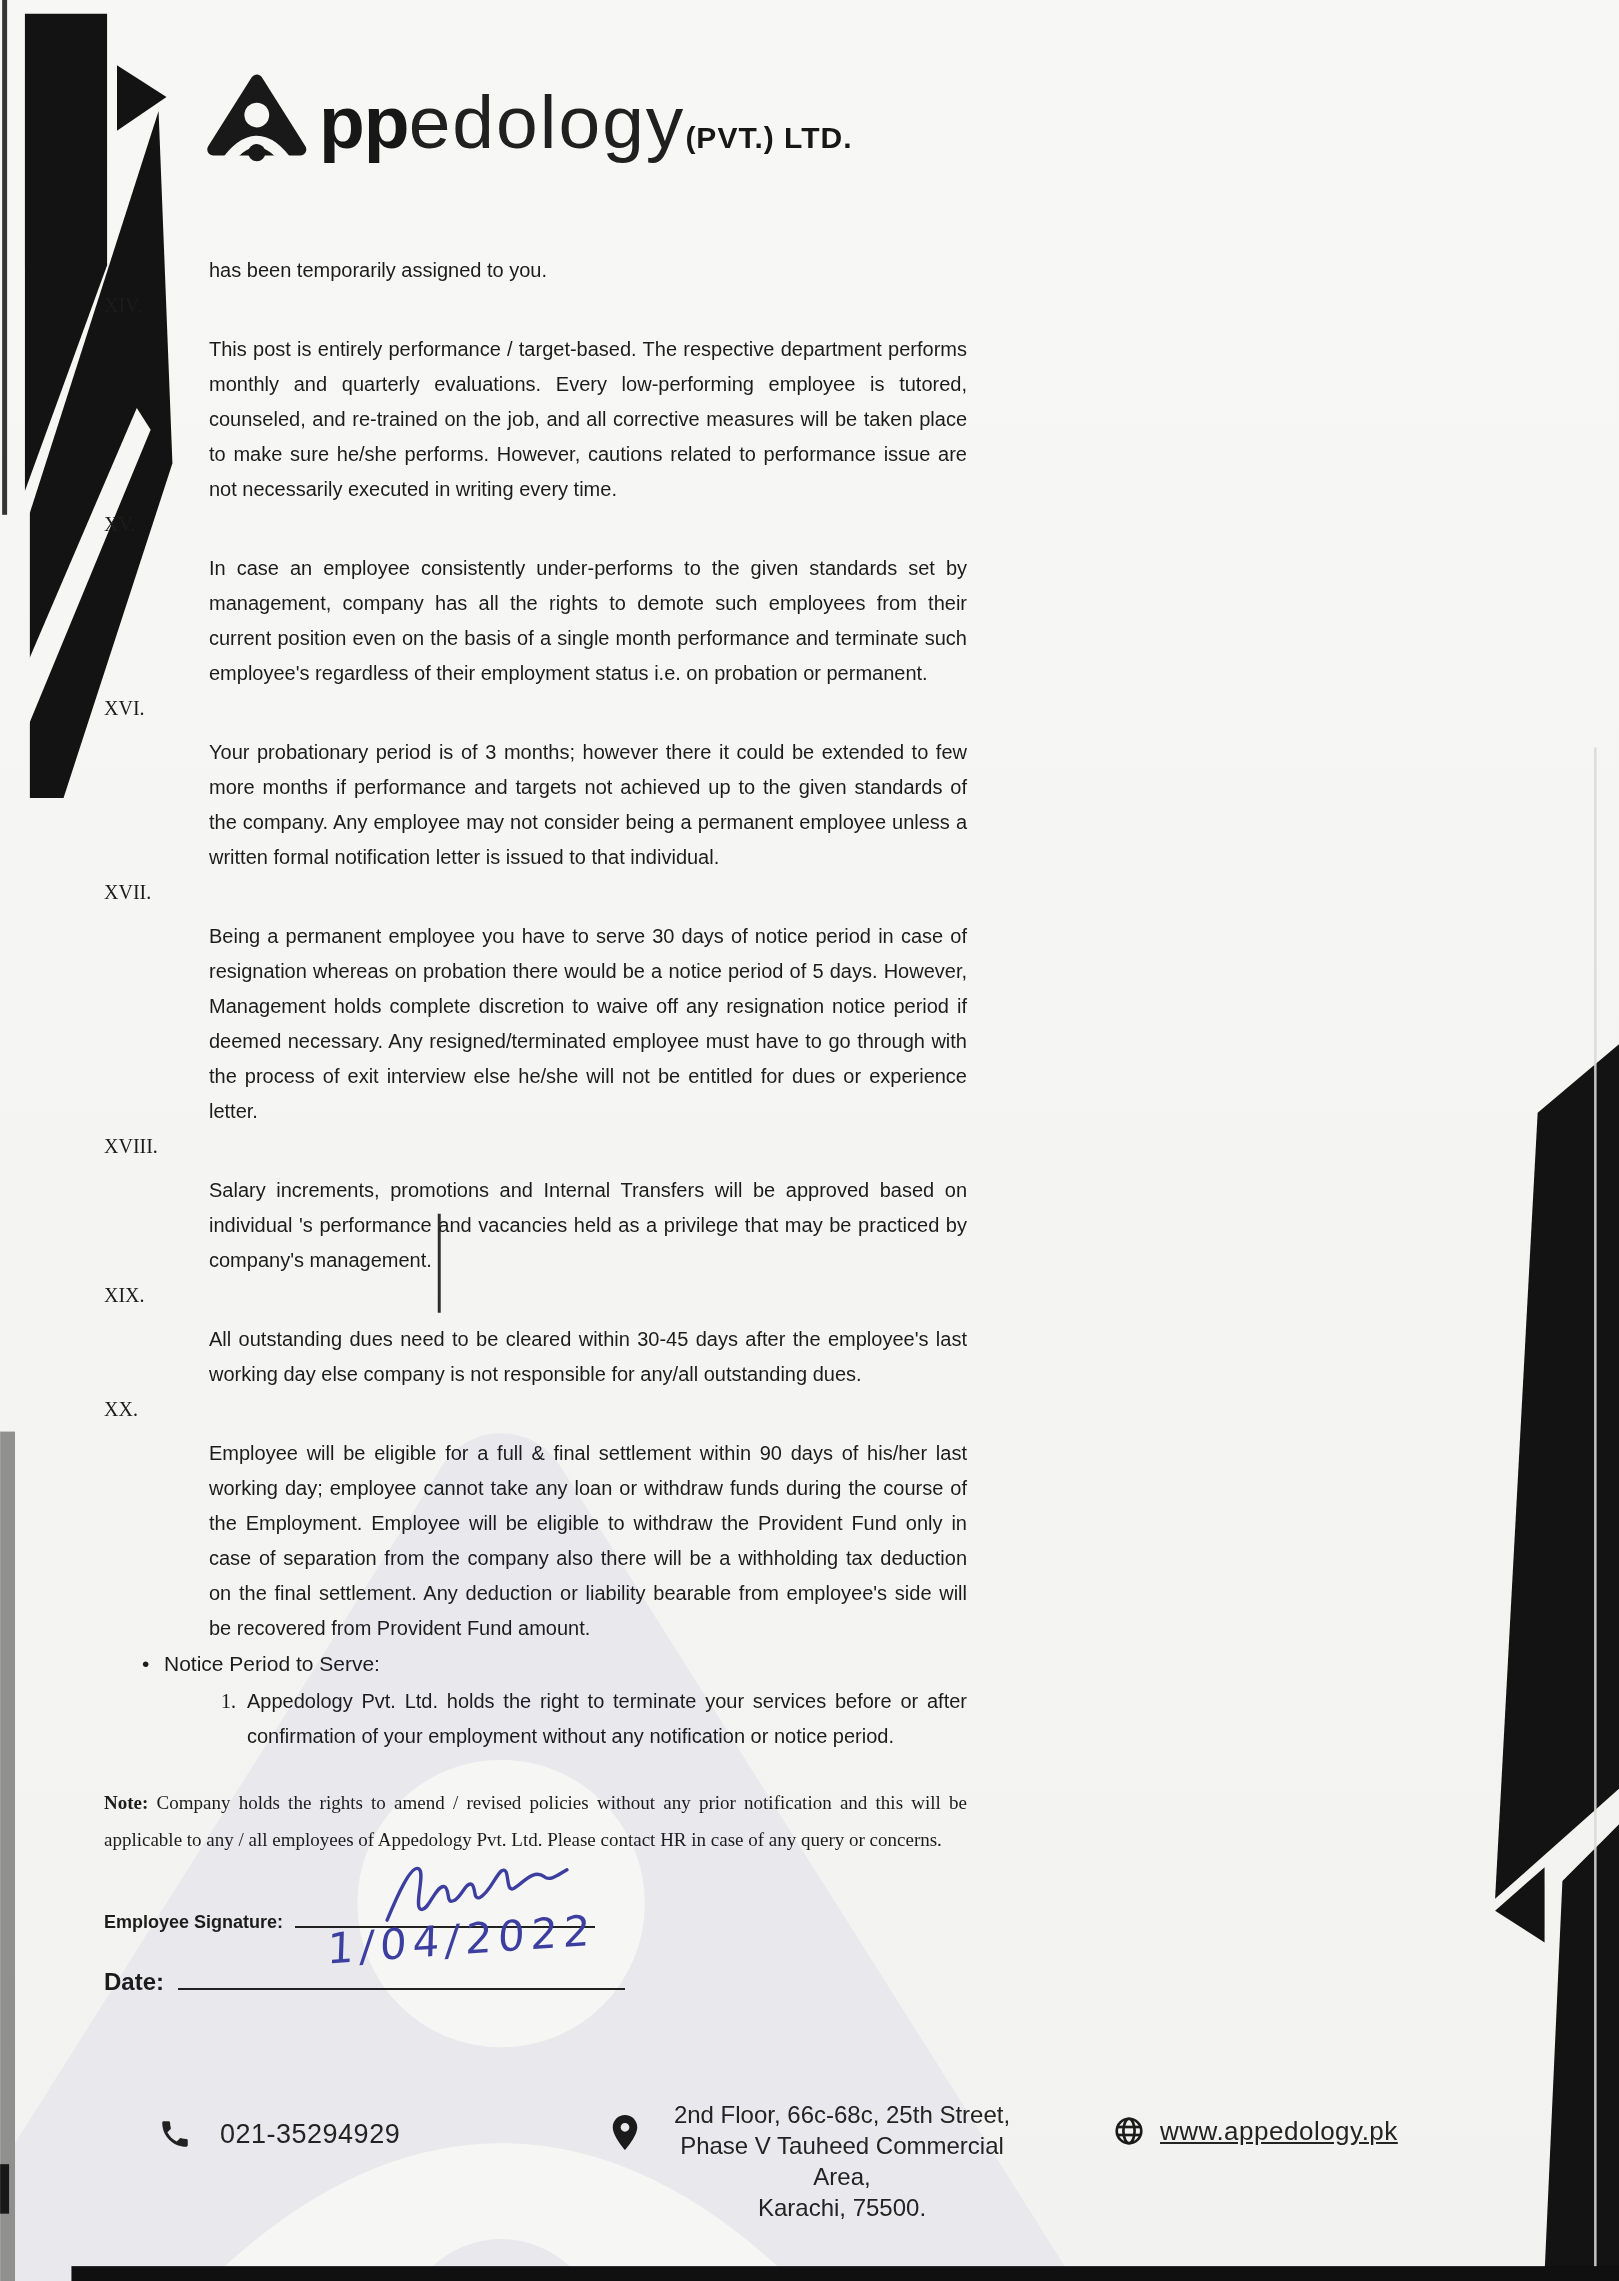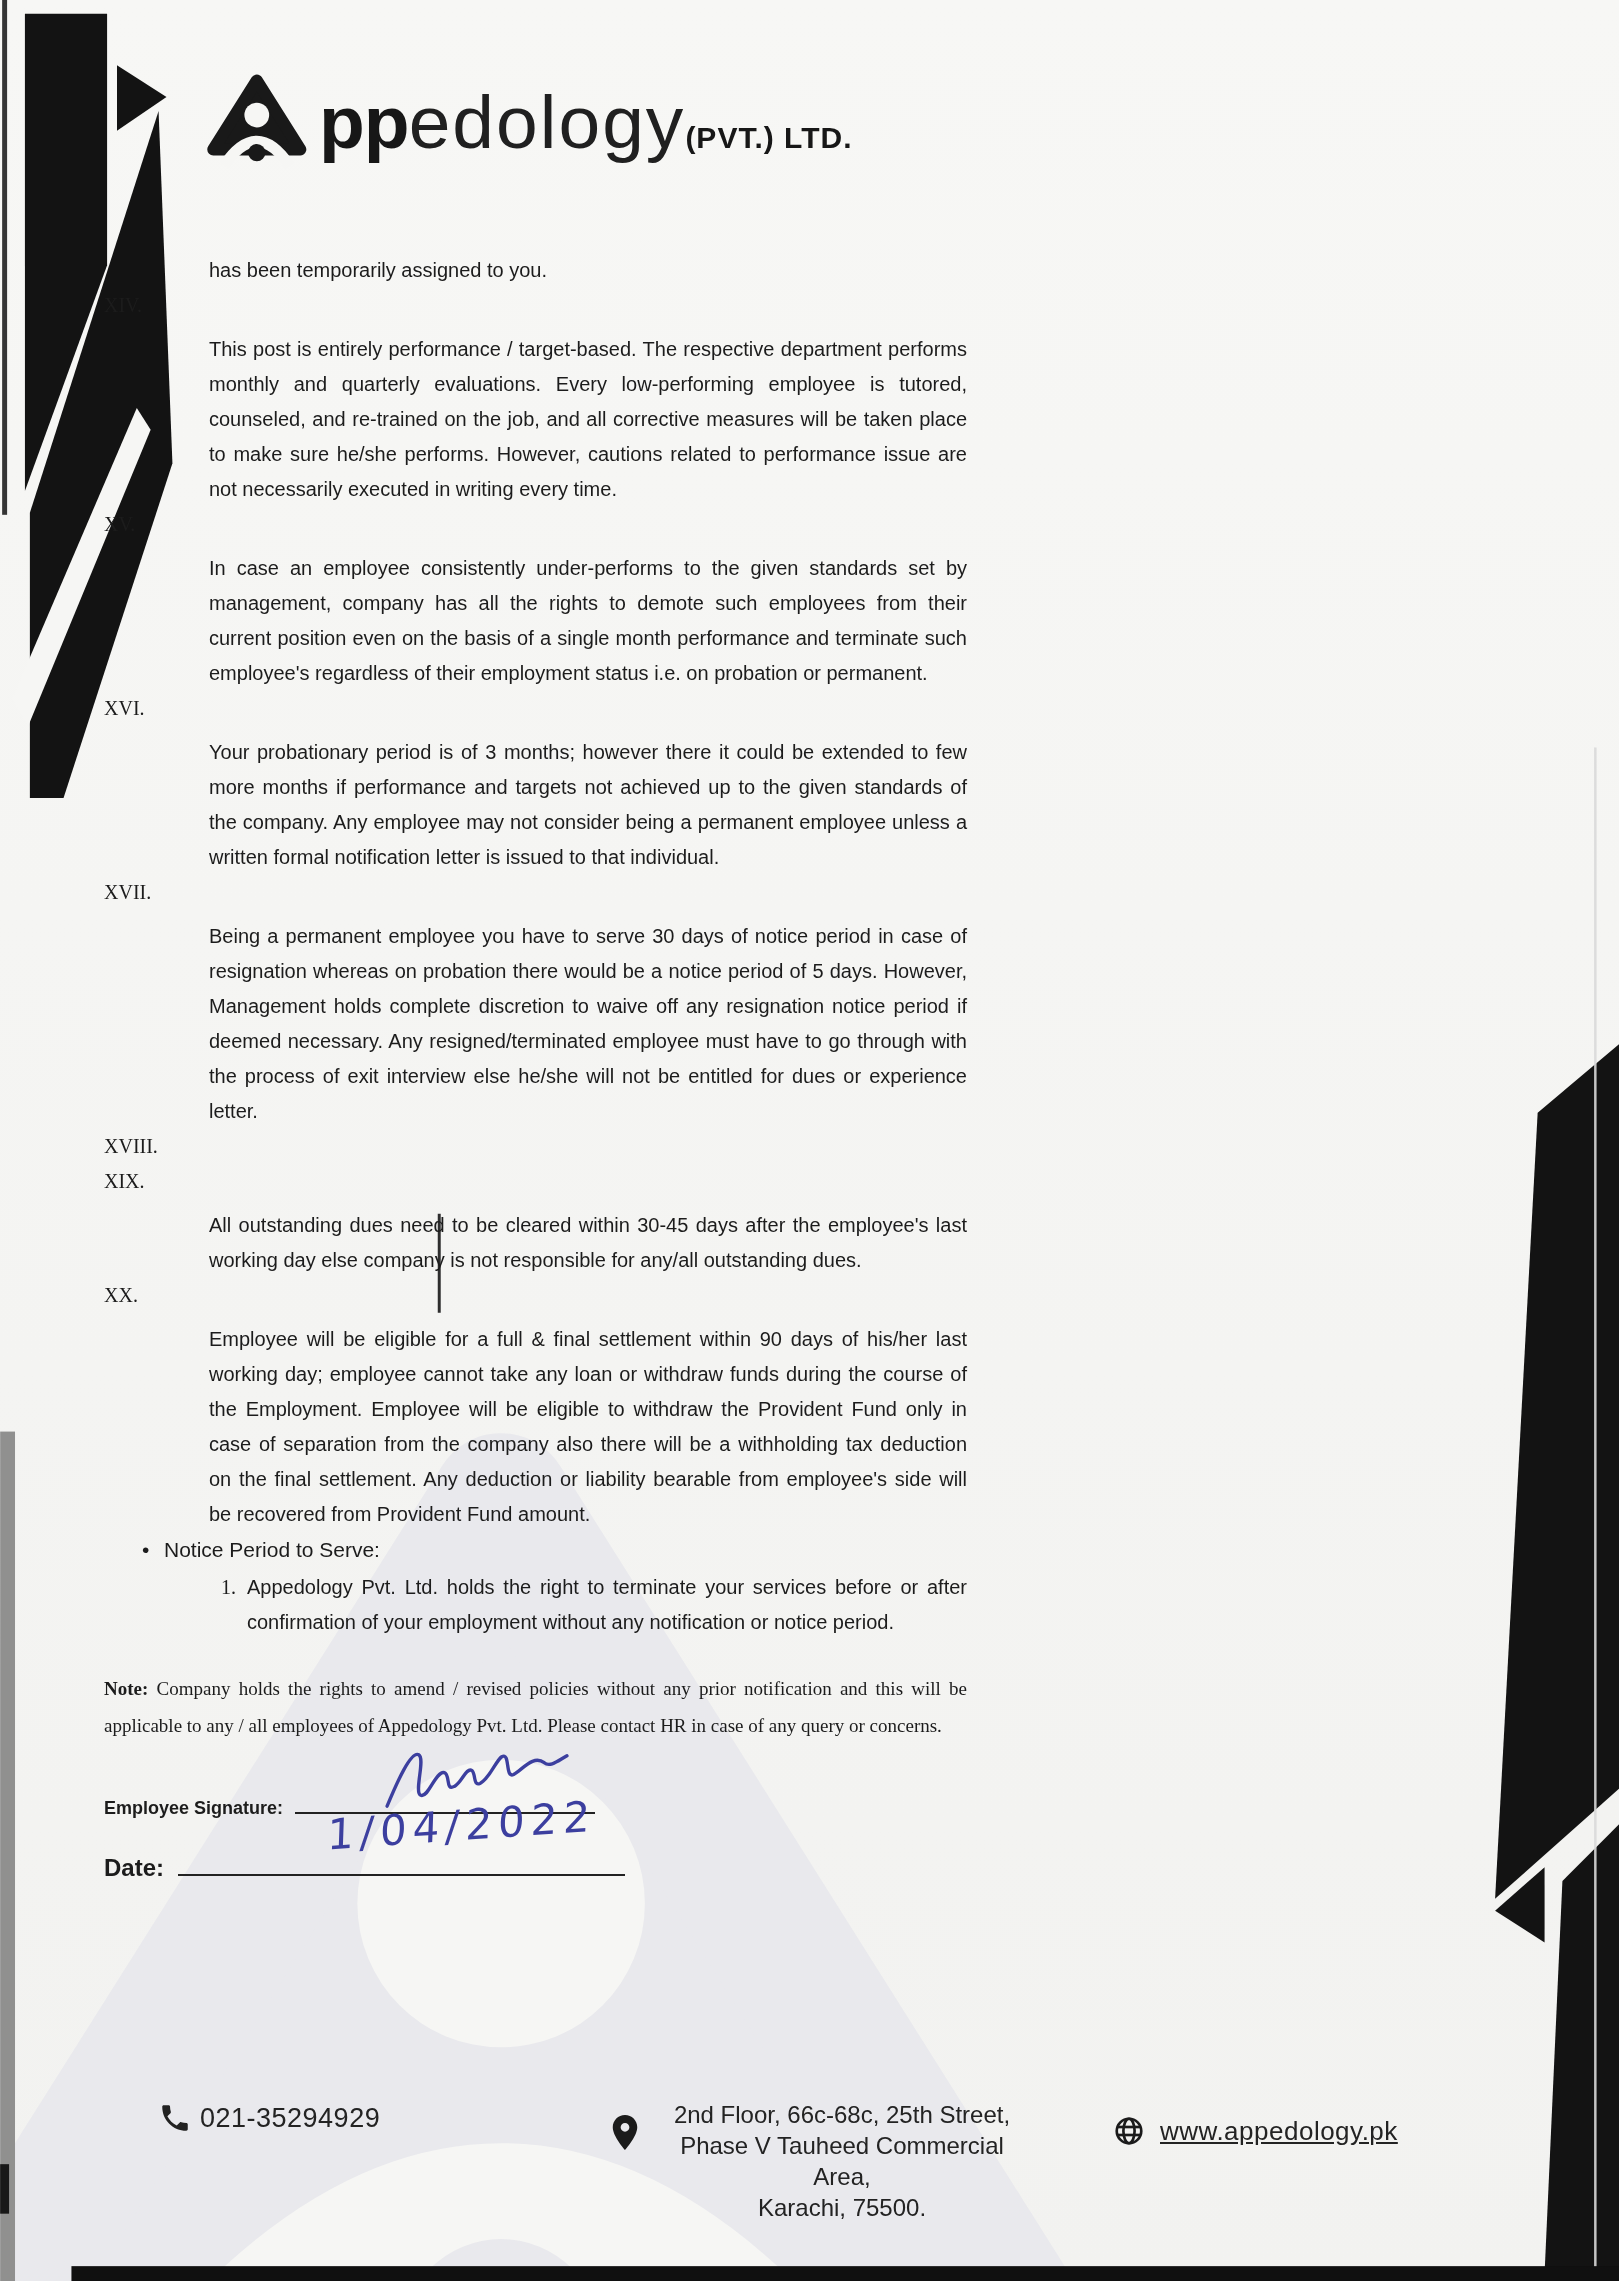--- a/index.html
+++ b/index.html
@@ -38,21 +38,21 @@
   .fill-line{display:inline-block;border-bottom:2.5px solid #222;height:24px;
     vertical-align:baseline;position:relative;}
   .sig-line{width:300px;margin-left:12px;}
   .date-line{width:447px;margin-left:14px;}
   .sig-scribble{position:absolute;left:84px;top:-53px;}
   .hand-date{position:absolute;left:149px;top:-42px;font-family:"DejaVu Sans",sans-serif;
     font-weight:400;font-size:42px;color:#3c3f9f;letter-spacing:6px;
     transform:rotate(-4deg) skewX(-6deg);white-space:nowrap;}
   
   .footer{position:absolute;left:0;top:2097px;width:1620px;height:119px;z-index:2;color:#232323;}
-  .f-phone{position:absolute;left:158px;top:4px;display:flex;align-items:center;gap:8px;
+  .f-phone{position:absolute;left:158px;top:20px;display:flex;align-items:center;gap:28px;
     font-size:27px;letter-spacing:0.5px;}
   .f-pin{position:absolute;left:604px;top:10px;}
   .f-address{position:absolute;left:649px;top:2px;width:386px;text-align:center;
     font-size:24px;line-height:31px;}
   .f-web{position:absolute;left:1113px;top:18px;display:flex;align-items:flex-end;gap:15px;
     font-size:26px;letter-spacing:0.5px;text-decoration:underline;}
 </style>
 </head>
 <body>
 
@@ -117,20 +117,21 @@
     <li>
       <span class="num">XVI.</span>
       <span class="txt">Your probationary period is of 3 months; however there it could be extended to few more months if performance and targets not achieved up to the given standards of the company. Any employee may not consider being a permanent employee unless a written formal notification letter is issued to that individual.</span>
     </li>
     <li>
       <span class="num">XVII.</span>
       <span class="txt">Being a permanent employee you have to serve 30 days of notice period in case of resignation whereas on probation there would be a notice period of 5 days. However, Management holds complete discretion to waive off any resignation notice period if deemed necessary. Any resigned/terminated employee must have to go through with the process of exit interview else he/she will not be entitled for dues or experience letter.</span>
     </li>
     <li>
       <span class="num">XVIII.</span>
+      <span class="txt">Salary increments, promotions and Internal Transfers will be approved based on individual 's performance and vacancies held as a privilege that may be practiced by company's management.</span>
     </li>
     <li>
       <span class="num">XIX.</span>
       <span class="txt">All outstanding dues need to be cleared within 30-45 days after the employee's last working day else company is not responsible for any/all outstanding dues.</span>
     </li>
     <li>
       <span class="num">XX.</span>
       <span class="txt">Employee will be eligible for a full &amp; final settlement within 90 days of his/her last working day; employee cannot take any loan or withdraw funds during the course of the Employment. Employee will be eligible to withdraw the Provident Fund only in case of separation from the company also there will be a withholding tax deduction on the final settlement. Any deduction or liability bearable from employee's side will be recovered from Provident Fund amount.</span>
     </li>
   </ol>

